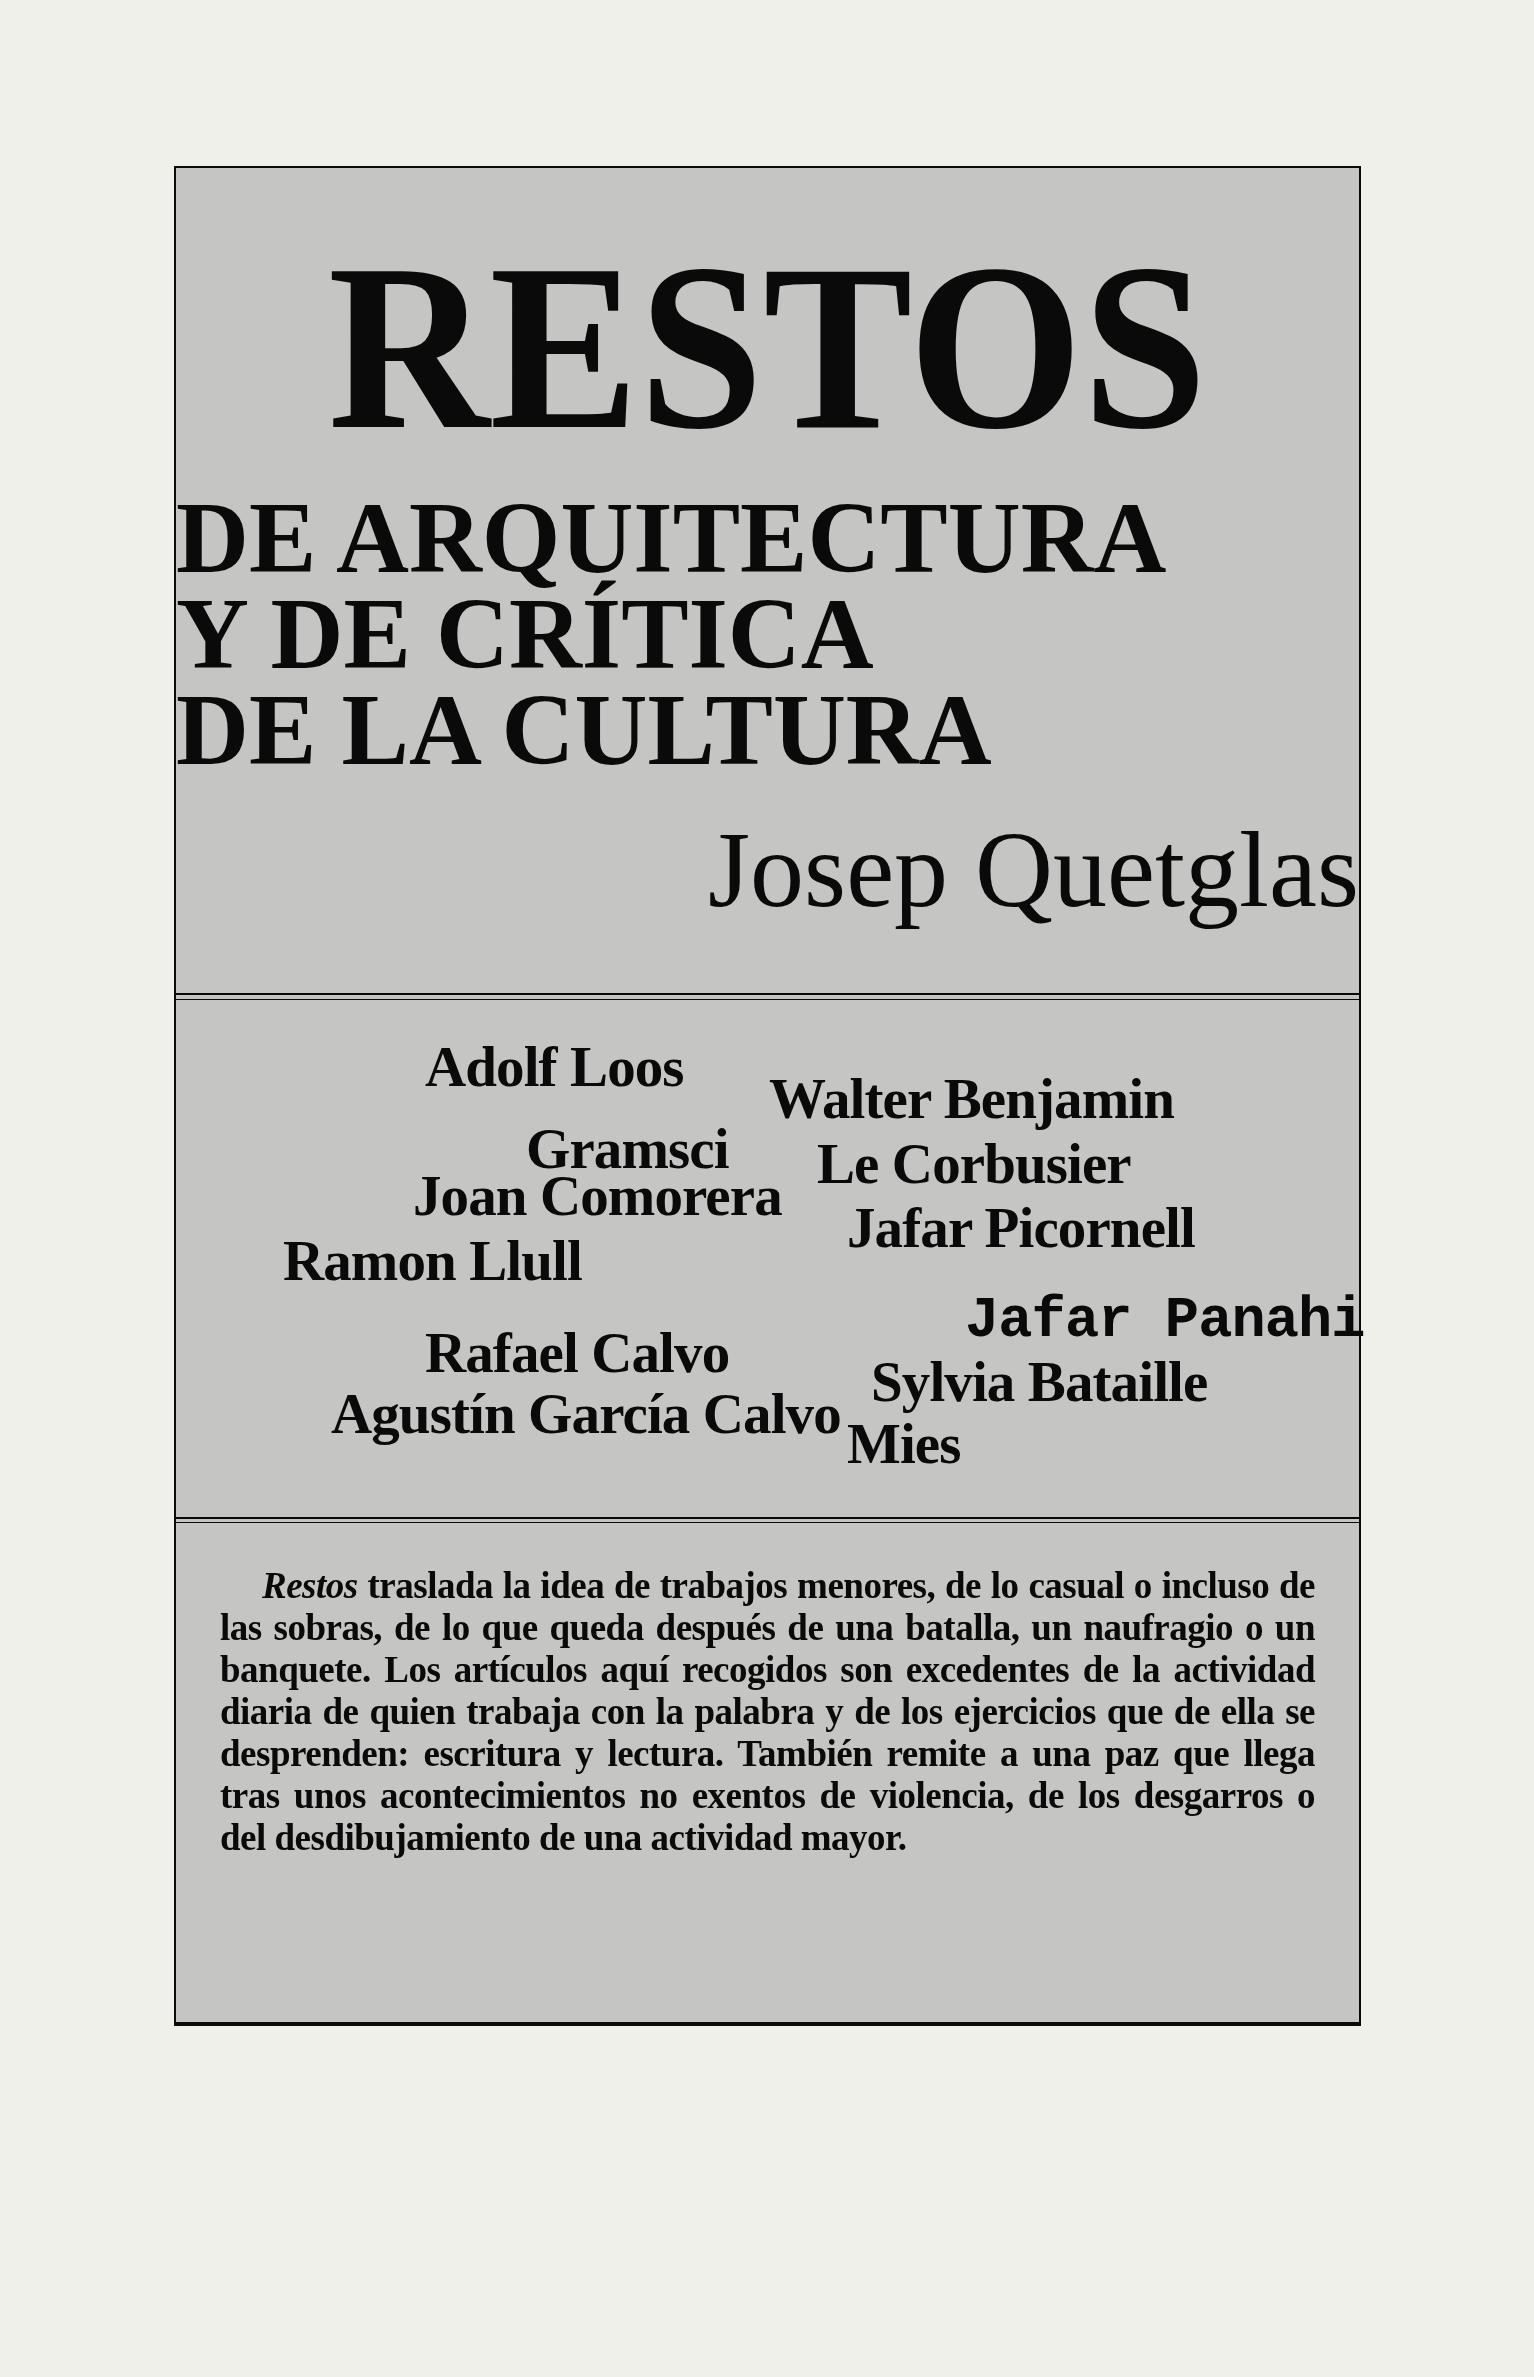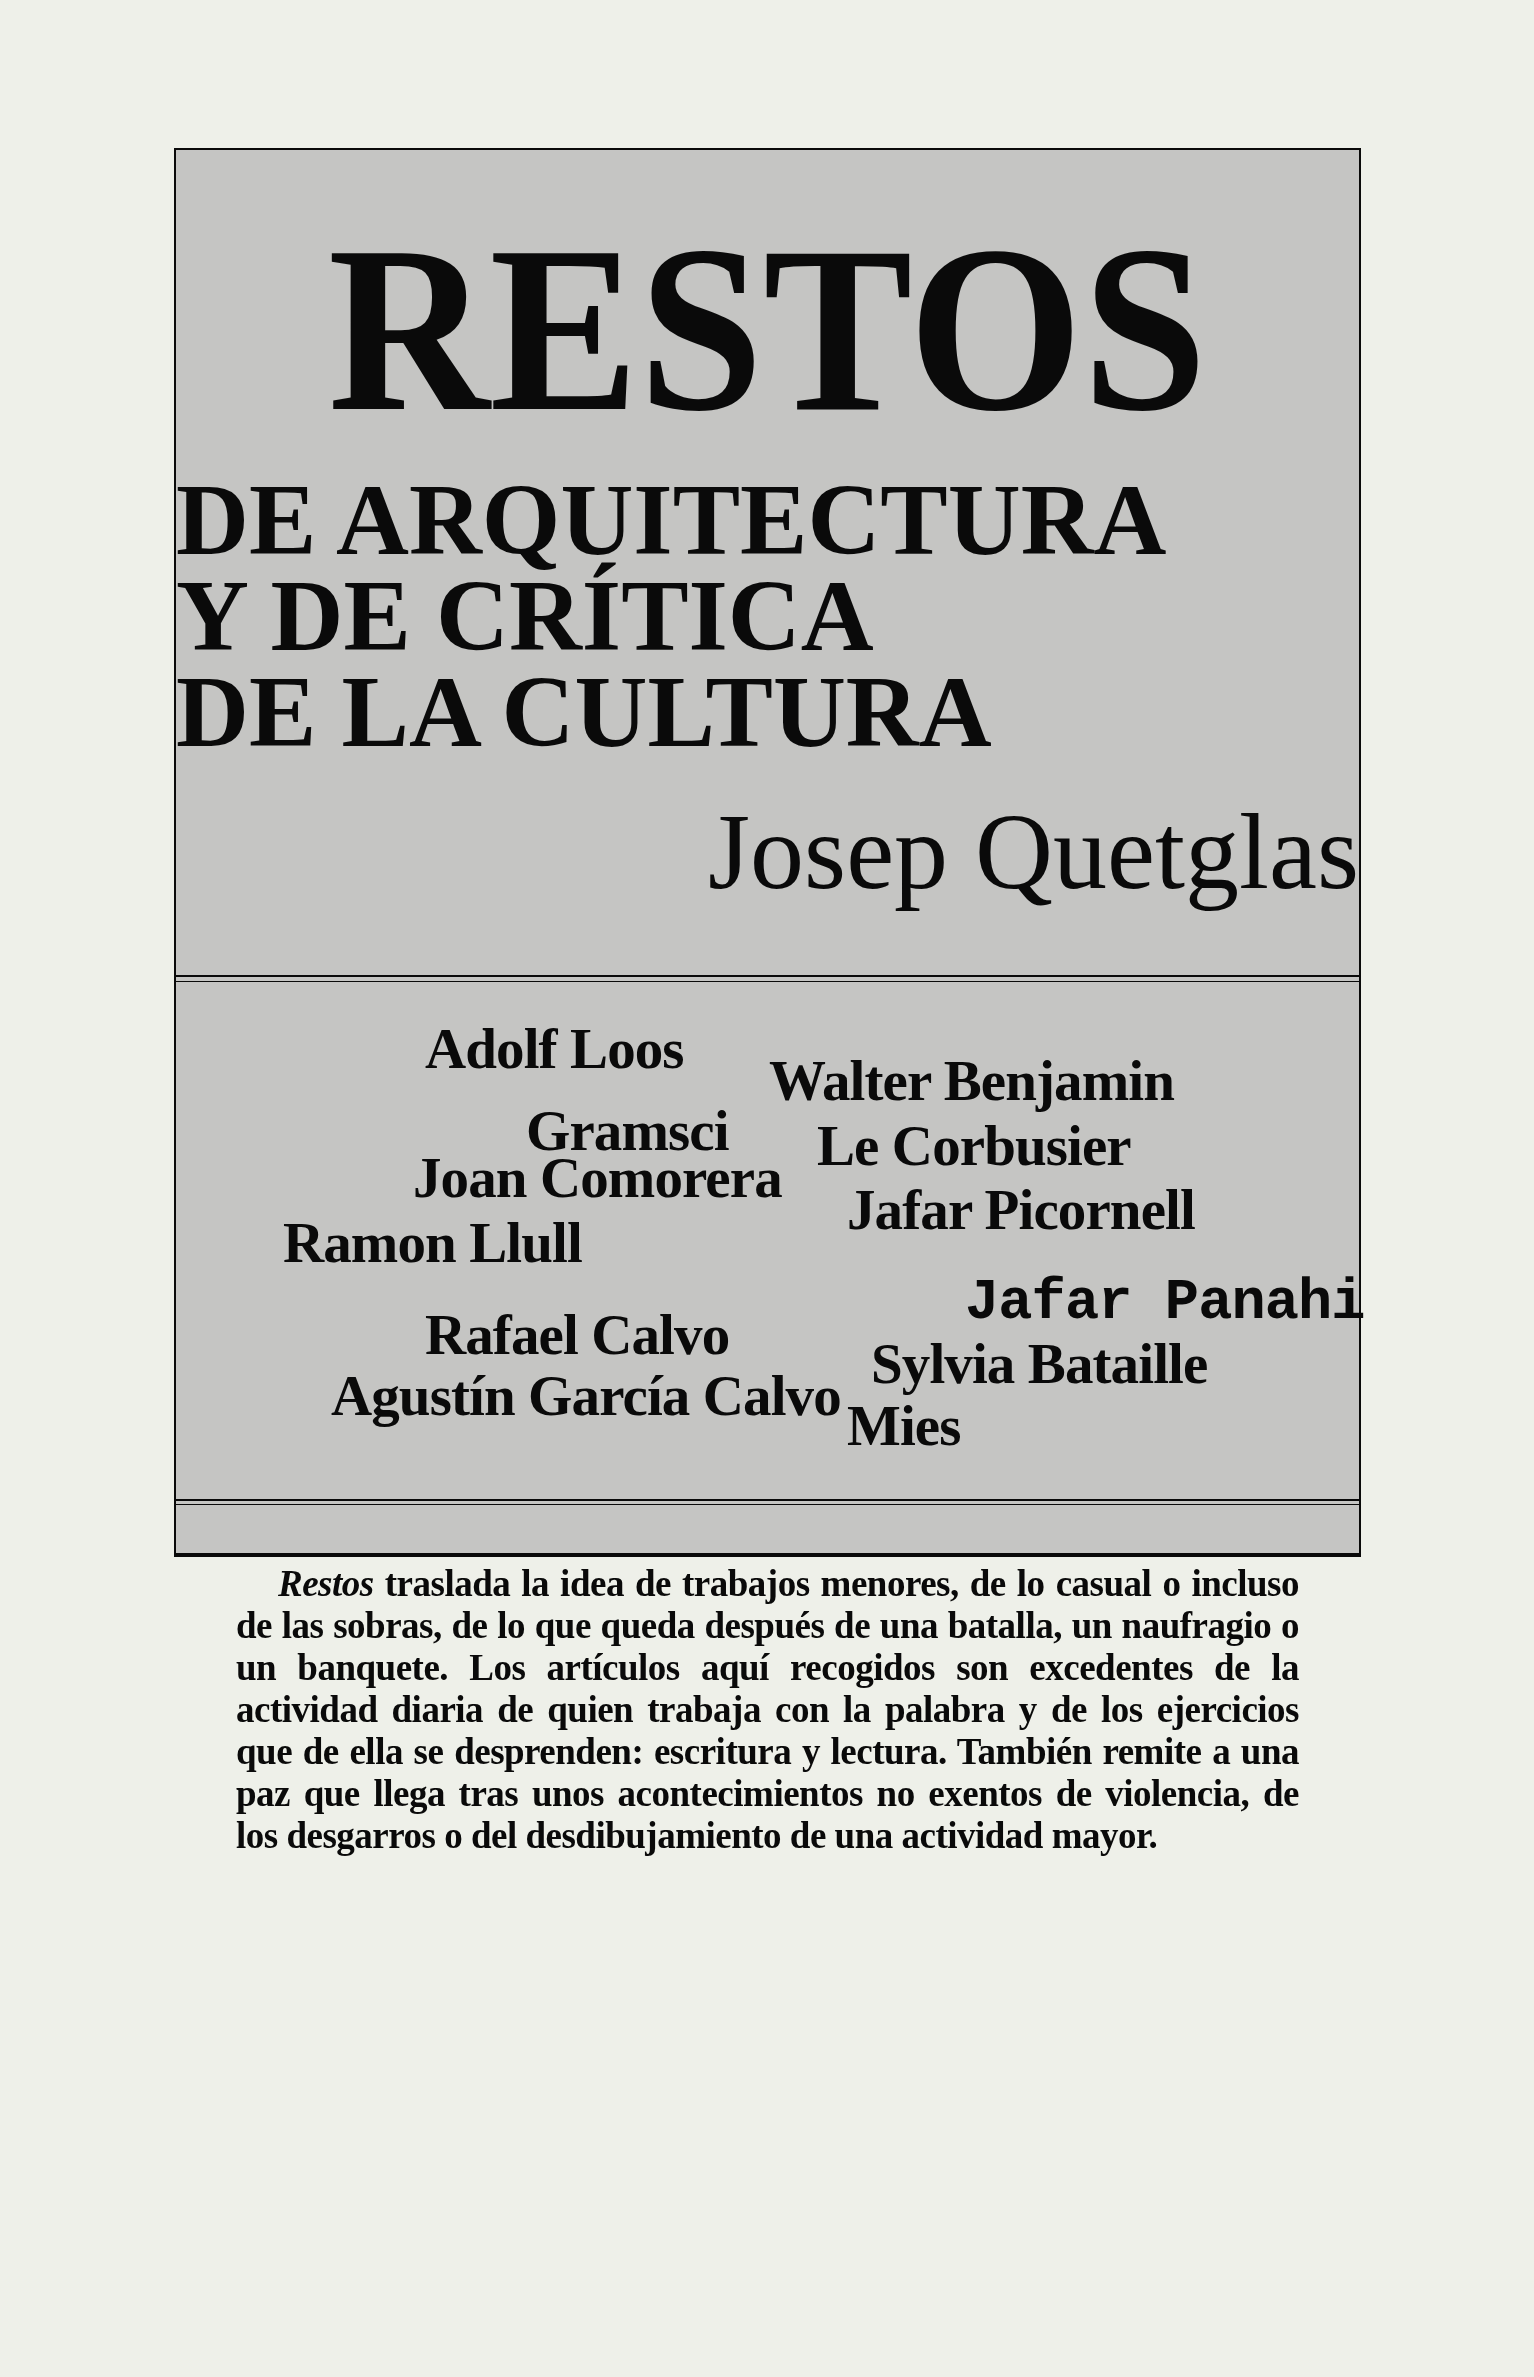--- a/index.html
+++ b/index.html
@@ -8,22 +8,22 @@
     background: #eef0e9;
     position: relative;
     overflow: hidden;
     font-family: "Liberation Serif", "DejaVu Serif", serif;
     color: #0a0a0a;
   }
 
   
   .cover-panel {
     position: absolute;
-    left: 174px; top: 148px;
-    width: 1187px; height: 1409px;
+    left: 174px; top: 166px;
+    width: 1187px; height: 1860px;
     box-sizing: border-box;
     background: #c5c5c3;
     border: 2.7px solid #0a0a0a;
     border-bottom-width: 4.6px;
   }
 
   
   .sec-title { position: relative; height: 825px; }
 
   .big-title {
@@ -87,21 +87,21 @@
   .sec-names .n10 { left: 695px; top: 353px; }
   .sec-names .n11 { left: 155px; top: 385px; }
   .sec-names .n12 { left: 671px; top: 415px; }
 
   
   .sec-desc {
     position: relative;
     padding: 42px 44px 0 44px;
   }
   .sec-desc p {
-    margin: 16px;
+    margin: 0;
     font-weight: 700;
     font-size: 37px; line-height: 42px;
     letter-spacing: -0.5px;
     text-align: justify;
     text-indent: 42px;
   }
   .sec-desc i { font-style: italic; }
 </style>
 </head>
 <body>

